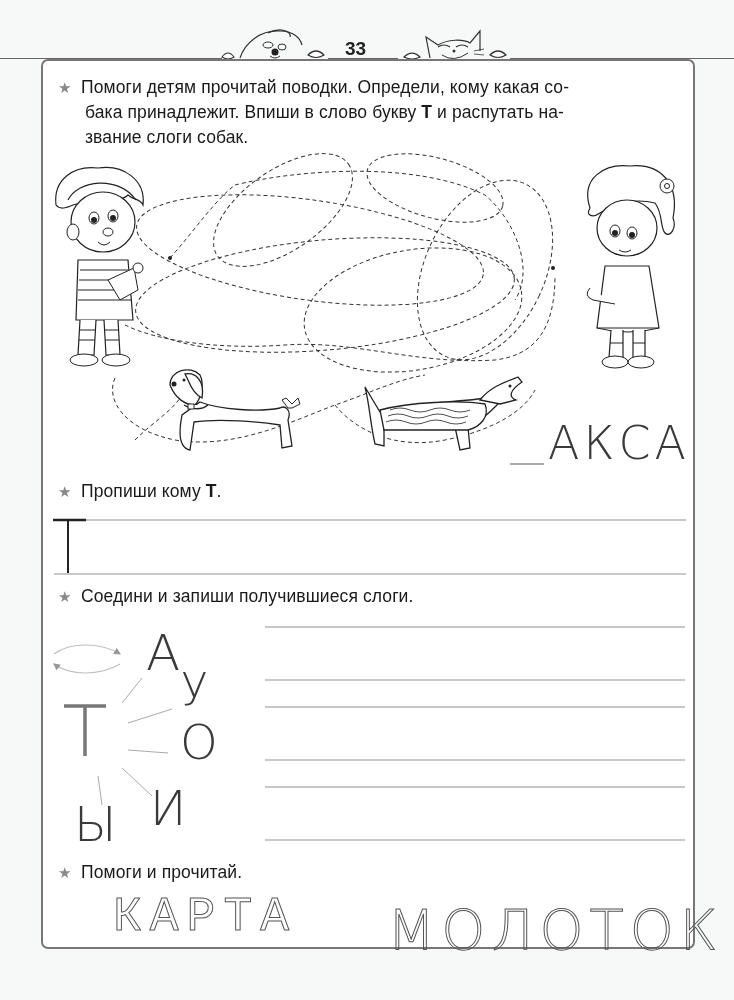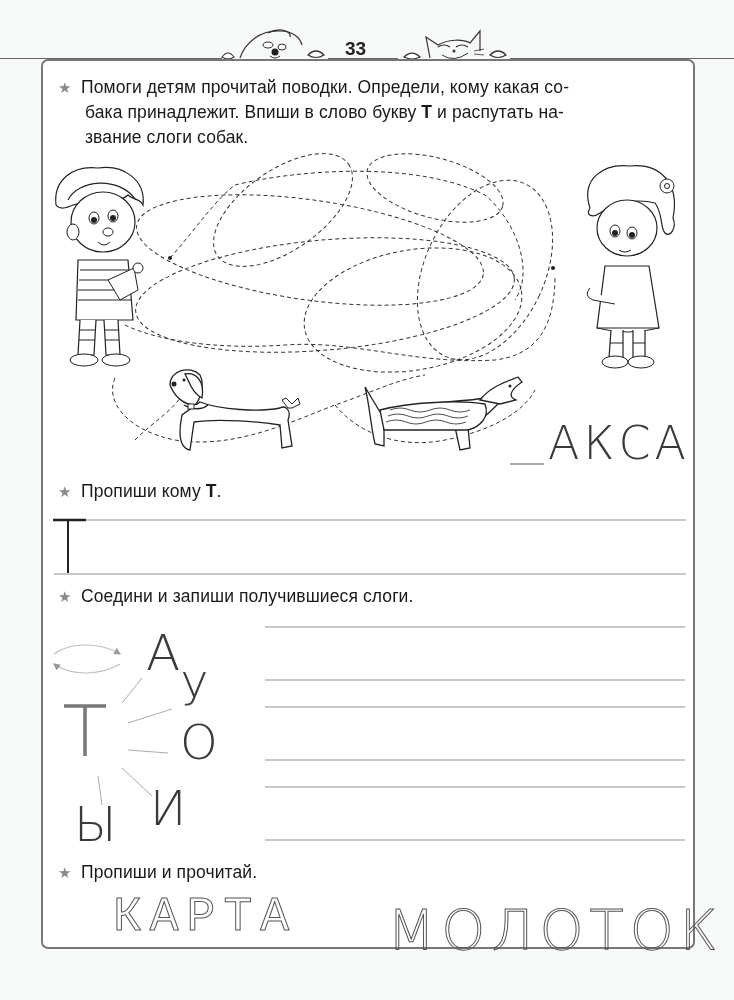--- a/index.html
+++ b/index.html
@@ -181,16 +181,16 @@
   <line x1="14" y1="78" x2="56" y2="78" stroke="#777" stroke-width="3.5"></line>
   <line x1="35" y1="78" x2="35" y2="128" stroke="#777" stroke-width="3.5"></line>
 </svg>
 <div class="thin-letter" style="left:146px;top:624px;font-size:50px;">А</div>
 <div class="thin-letter" style="left:181px;top:664px;font-size:44px;">У</div>
 <div class="thin-letter" style="left:180px;top:714px;font-size:48px;">О</div>
 <div class="thin-letter" style="left:150px;top:780px;font-size:48px;">И</div>
 <div class="thin-letter" style="left:74px;top:796px;font-size:48px;">Ы</div>
 
 <div class="task" style="top:860px;">
-  <span class="star">★</span><span>Пропиши и прочитай.</span>
+  <span class="star">★</span><span>Помоги и прочитай.</span>
 </div>
 <div class="abs" style="left:113px;top:887px;font-family:Liberation Mono, monospace;font-size:48px;letter-spacing:8px;color:transparent;-webkit-text-stroke:1px #555;font-weight:200;line-height:60px;">КАРТА</div>
 <div class="abs" style="left:387px;top:887px;font-family:'DejaVu Sans',sans-serif;font-size:56px;letter-spacing:6px;color:transparent;-webkit-text-stroke:1px #555;font-weight:200;line-height:60px;margin-top:13px;">МОЛОТОК</div>
 
 </body></html>

